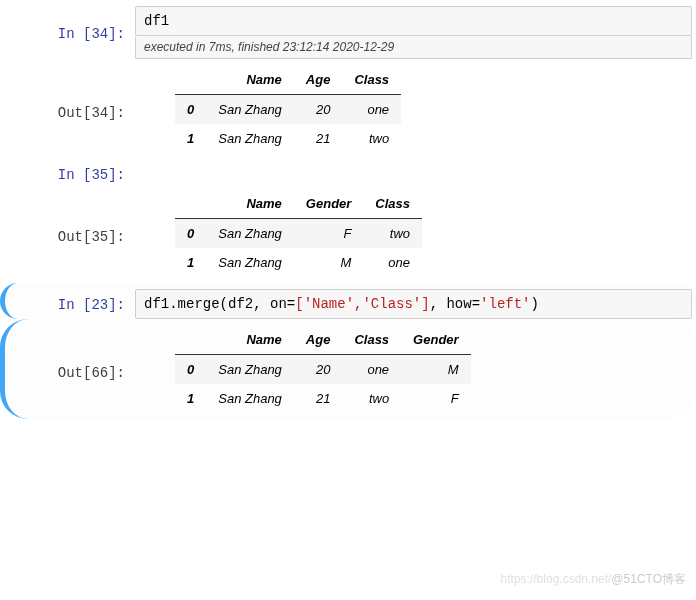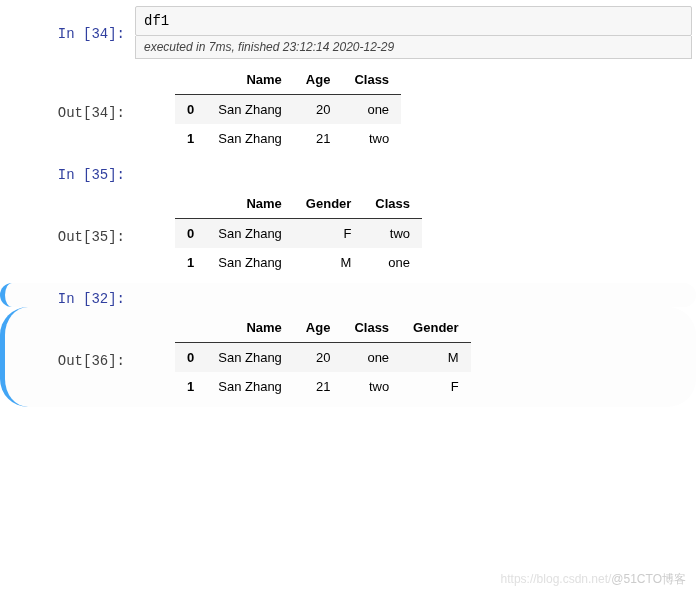--- a/index.html
+++ b/index.html
@@ -57,20 +57,21 @@
     color: #444;
     font-style: italic;
   }
   .out-content {
     padding: 6px 0 6px 0;
   }
   table.dataframe {
     border-collapse: collapse;
     margin-left: 40px;
     font-size: 13px;
+    font-style: italic;
   }
   table.dataframe th, table.dataframe td {
     padding: 7px 12px;
     text-align: right;
   }
   table.dataframe thead th {
     border-bottom: 1px solid #333;
     font-weight: bold;
   }
   table.dataframe tbody th {
@@ -163,26 +164,27 @@
               <td>M</td>
               <td>one</td>
             </tr>
           </tbody>
         </table>
     </div>
   </div>
 </div>
 
 <div class="cell selected-cell">
-  <div class="prompt-col in-label">In [32]:</div>
-  <div class="content-col">
+  <div class="prompt-col in-label">In [23]:</div>
+  <div class="content-col">
+    <div class="code-area">df1.merge(df2, on=<span class="code-str">['Name','Class']</span>, how=<span class="code-str">'left'</span>)</div>
   </div>
 </div>
 <div class="cell selected-cell">
-  <div class="prompt-col out-label">Out[36]:</div>
+  <div class="prompt-col out-label">Out[66]:</div>
   <div class="content-col">
     <div class="out-content">
       <table class="dataframe">
           <thead>
             <tr>
               <th></th>
               <th>Name</th>
               <th>Age</th>
               <th>Class</th>
               <th>Gender</th>

